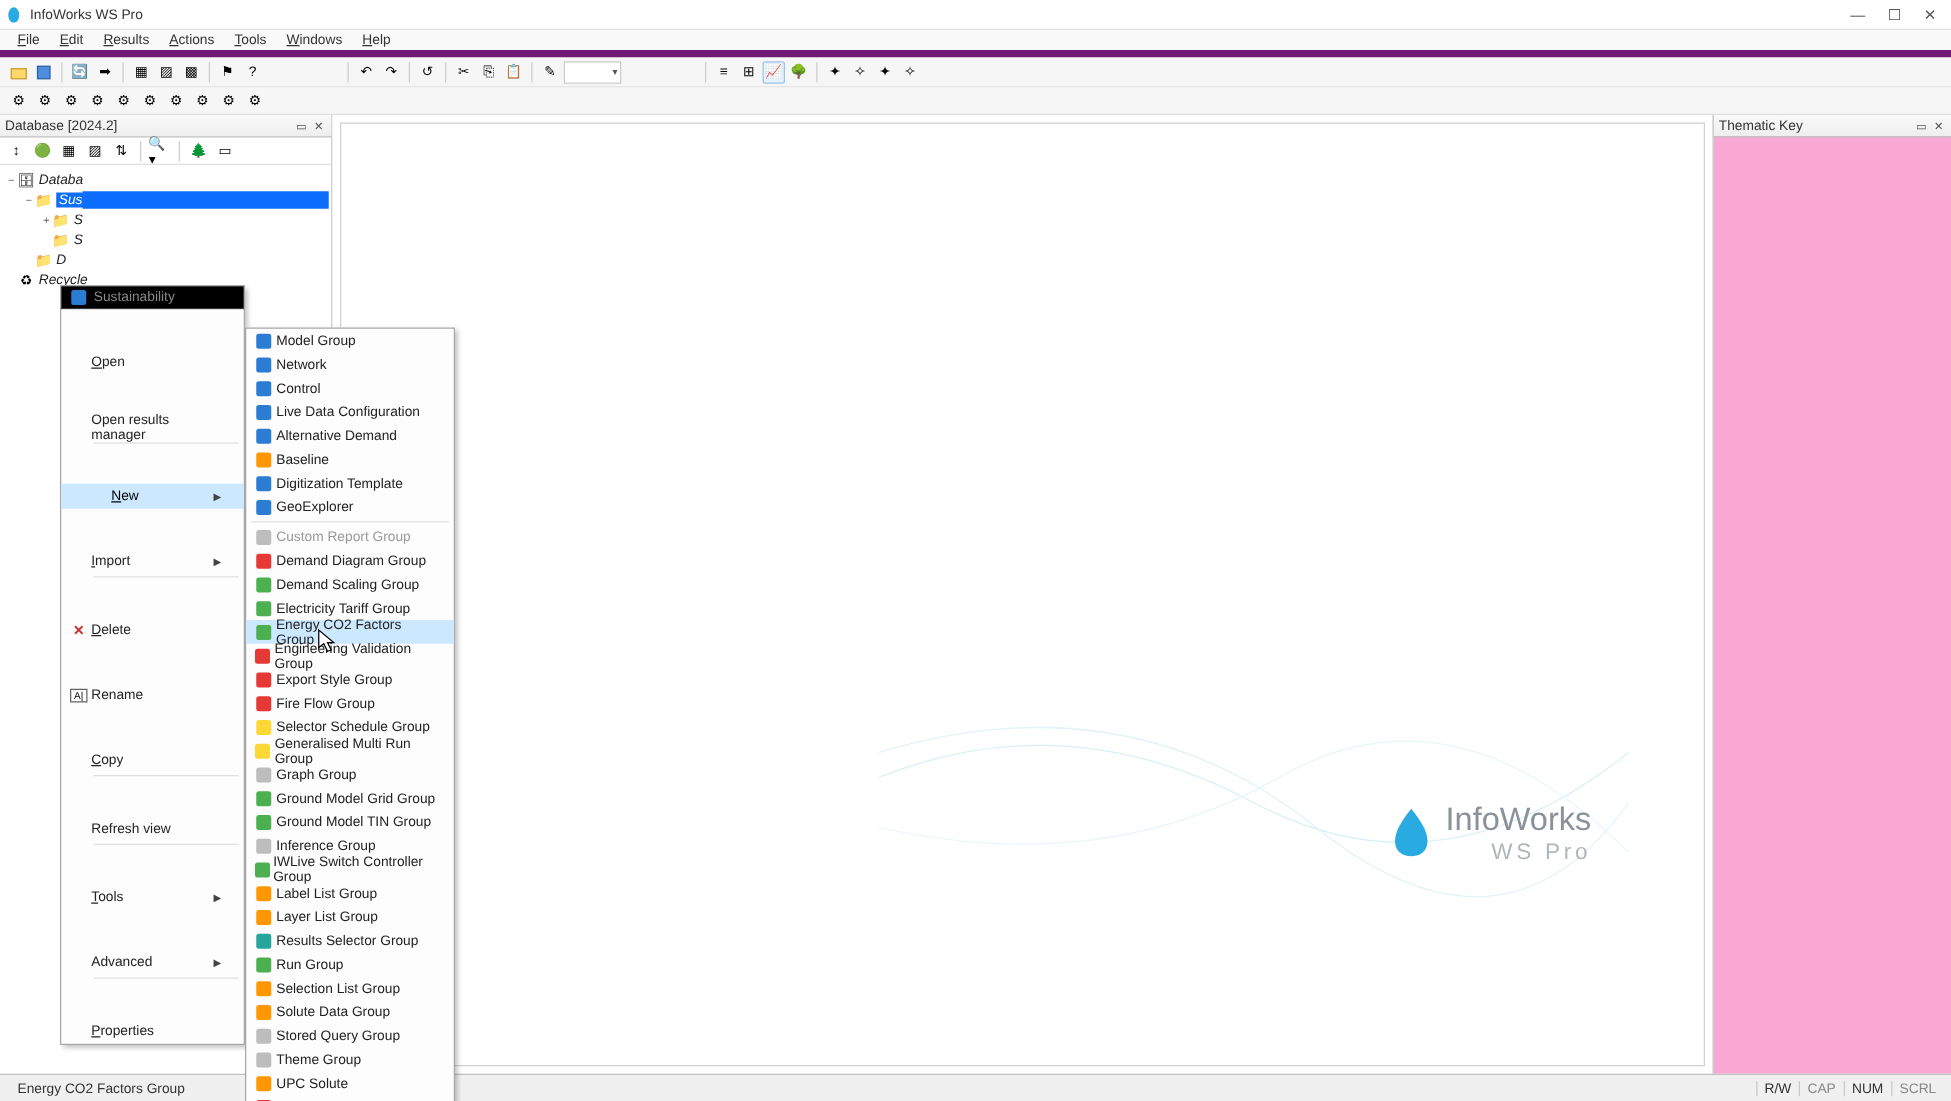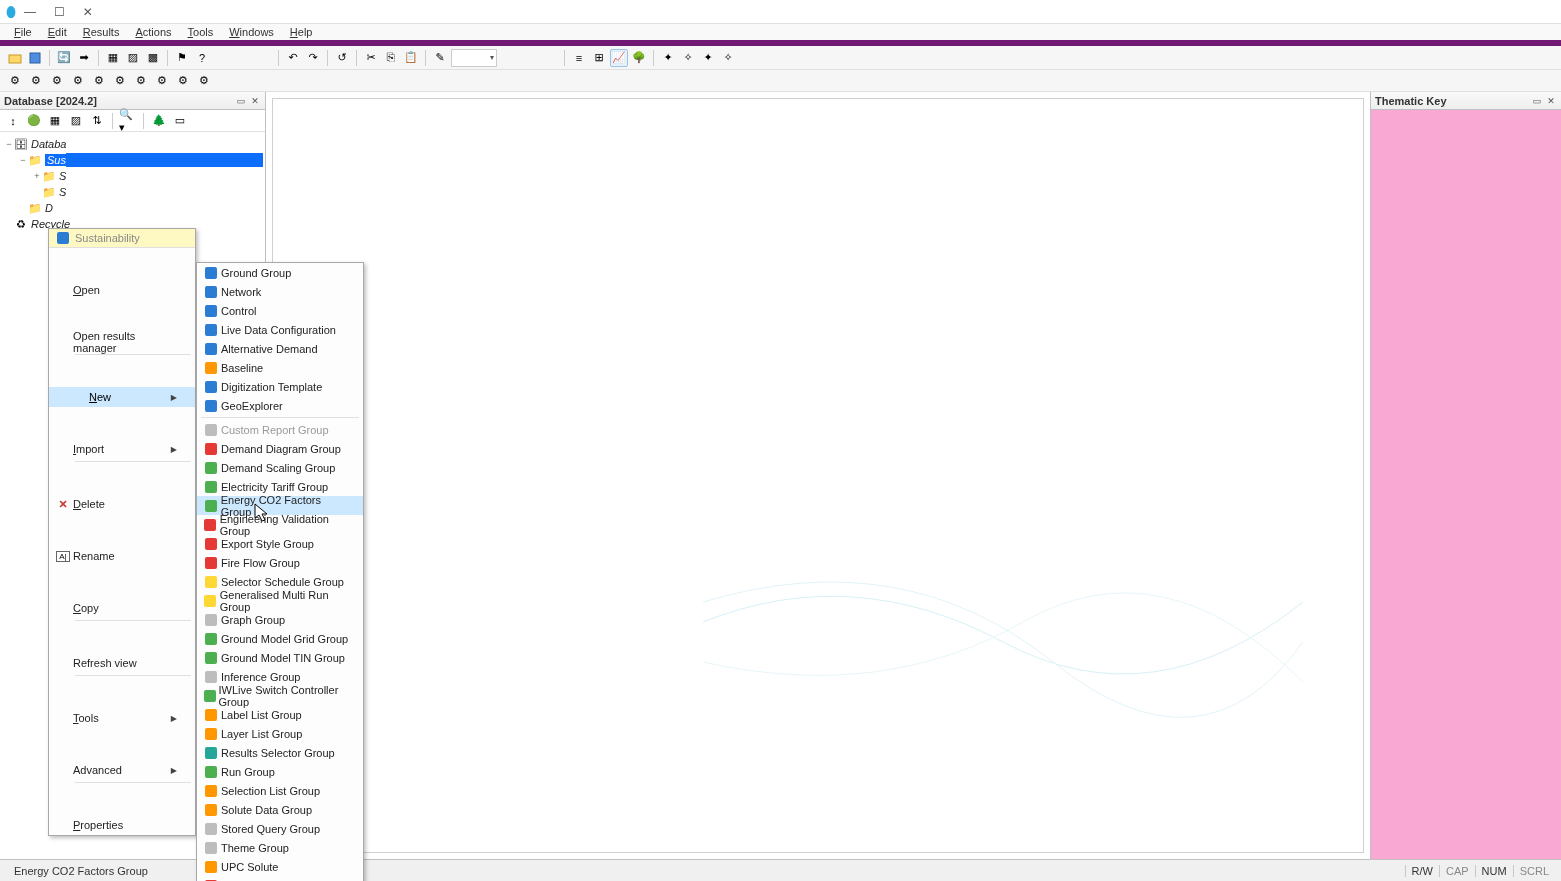--- a/index.html
+++ b/index.html
@@ -25,21 +25,21 @@
 .tb-dd::after { content: "▾"; font-size: 8px; color: #555; }
 
 .toolbar-row2 { height: 22px; display: flex; align-items: center; padding: 0 6px; background: #f6f6f6; border-bottom: 1px solid #e0e0e0; gap: 3px; }
 
 
 .mainarea { position: absolute; top: 92px; left: 0; right: 0; bottom: 22px; display: flex; }
 
 
 .left-panel { width: 266px; border-right: 1px solid #c0c0c0; display: flex; flex-direction: column; background: #fff; }
 .panel-header { height: 18px; background: linear-gradient(#f9f9f9,#eee); border-bottom: 1px solid #c0c0c0; display: flex; align-items: center; padding: 0 4px; font-weight: normal; color: #333; }
-.panel-header .title { flex: 1; font-weight: bold; }
+.panel-header .title { flex: 1; }
 .panel-header .pbtn { width: 12px; height: 12px; margin-left: 2px; cursor: pointer; font-size: 9px; color: #555; display: inline-flex; align-items: center; justify-content: center; }
 .panel-toolbar { height: 22px; border-bottom: 1px solid #e0e0e0; display: flex; align-items: center; padding: 0 4px; gap: 3px; }
 .tree { flex: 1; padding: 4px 2px; overflow: auto; position: relative; }
 .tree-row { display: flex; align-items: center; height: 16px; padding-left: 2px; white-space: nowrap; }
 .tree-row .twisty { width: 10px; font-size: 9px; color: #666; text-align: center; }
 .tree-row .nicon { width: 14px; height: 14px; margin-right: 3px; display:inline-flex; align-items:center; justify-content:center; }
 .tree-row .label { color: #222; font-style: italic; }
 .tree-row.selected .label { background: #0d6efd; color: #fff; padding: 0 2px; }
 .indent1 { padding-left: 16px; }
 .indent2 { padding-left: 30px; }
@@ -49,21 +49,21 @@
 .canvas-inner { position: absolute; inset: 6px; border: 1px solid #d0d0d0; background: #fff; }
 .logo-wrap { position: absolute; right: 90px; bottom: 160px; display:flex; align-items:center; gap:10px; }
 .wave { position:absolute; right: 60px; bottom: 100px; width: 600px; height: 250px; opacity: 0.35; }
 
 
 .right-panel { width: 190px; background: #f9a8d4; }
 .right-panel .panel-header { }
 
 
 .ctx-menu { position: absolute; background: #fdfdfd; border: 1px solid #a8a8a8; box-shadow: 2px 2px 4px rgba(0,0,0,0.25); z-index: 100; }
-.ctx-header { background: #fef9c3; color: #888; padding: 3px 8px; display: flex; align-items: center; gap: 6px; border-bottom: 1px solid #e0e0e0; }
+.ctx-header { background: #000000; color: #888; padding: 3px 8px; display: flex; align-items: center; gap: 6px; border-bottom: 1px solid #e0e0e0; }
 .ctx-row { height: 20px; display: flex; align-items: center; padding: 0 18px 0 4px; cursor: pointer; position: relative; margin-top: 32px; }
 .ctx-row .ico-slot { width: 20px; display: inline-flex; align-items: center; justify-content: center; }
 .ctx-row .lbl { flex: 1; color: #222; }
 .ctx-row.hl { background: #cce8ff; gap: 16px; }
 .ctx-row.hl .lbl { color: #000; }
 .ctx-row .arrow { font-size: 8px; color: #444; }
 .ctx-sep { height: 1px; background: #e0e0e0; margin: 2px 4px 2px 26px; }
 #ctx-main { left: 48px; top: 228px; width: 148px; }
 
 
@@ -93,20 +93,21 @@
 </style>
 </head>
 <body>
 
 <div class="titlebar">
   <span class="icon">
     <svg viewBox="0 0 16 16">
         <path d="M8 1 C5 1 3 5 3 8 C3 12 5 15 8 15 C11 15 13 12 13 8 C13 5 11 1 8 1" fill="#29abe2"></path>
       </svg>
   </span>
+  <span class="title">InfoWorks WS Pro</span>
   <div class="win-btns">
     <span>—</span>
     <span>☐</span>
     <span>✕</span>
   </div>
 </div>
 
 <div class="menubar">
   <span class="menu-item"><u>F</u>ile</span>
   <span class="menu-item"><u>E</u>dit</span>
@@ -232,20 +233,29 @@
     </div>
   </div>
 
   <div class="canvas">
     <div class="canvas-inner">
       <svg class="wave" viewBox="0 0 600 250">
         <path d="M0 120 Q150 60 300 140 T600 100" stroke="#8fd3e8" stroke-width="1" fill="none"></path>
         <path d="M0 160 Q180 200 320 120 T600 180" stroke="#b9e4ef" stroke-width="1" fill="none"></path>
         <path d="M0 100 Q200 40 350 160 T600 140" stroke="#a8dcea" stroke-width="1" fill="none"></path>
       </svg>
+      <div class="logo-wrap">
+        <svg width="34" height="42" viewBox="0 0 34 42">
+            <path d="M17 2 C9 12 4 20 4 28 C4 36 10 40 17 40 C24 40 30 36 30 28 C30 20 25 12 17 2" fill="#29abe2"></path>
+          </svg>
+        <div>
+          <div style="font-size:26px;color:#8a9299;font-weight:300">InfoWorks</div>
+          <div style="font-size:18px;color:#b0b6bb;text-align:right;letter-spacing:3px">WS Pro</div>
+        </div>
+      </div>
     </div>
   </div>
 
   <div class="right-panel">
     <div class="panel-header">
       <span class="title">Thematic Key</span>
       <span class="pbtn">▭</span>
       <span class="pbtn">✕</span>
     </div>
   </div>
@@ -315,21 +325,21 @@
         <span class="lbl"><u>P</u>roperties</span>
       </div>
     </div>
 </div>
 
 <div id="ctx-sub" class="ctx-menu">
     <div class="sub-row">
       <span class="ico-slot">
         <span class="sq sq-blue"></span>
       </span>
-      <span class="lbl">Ground Group</span>
+      <span class="lbl">Model Group</span>
     </div>
     <div class="sub-row">
       <span class="ico-slot">
         <span class="sq sq-blue"></span>
       </span>
       <span class="lbl">Network</span>
     </div>
     <div class="sub-row">
       <span class="ico-slot">
         <span class="sq sq-blue"></span>

